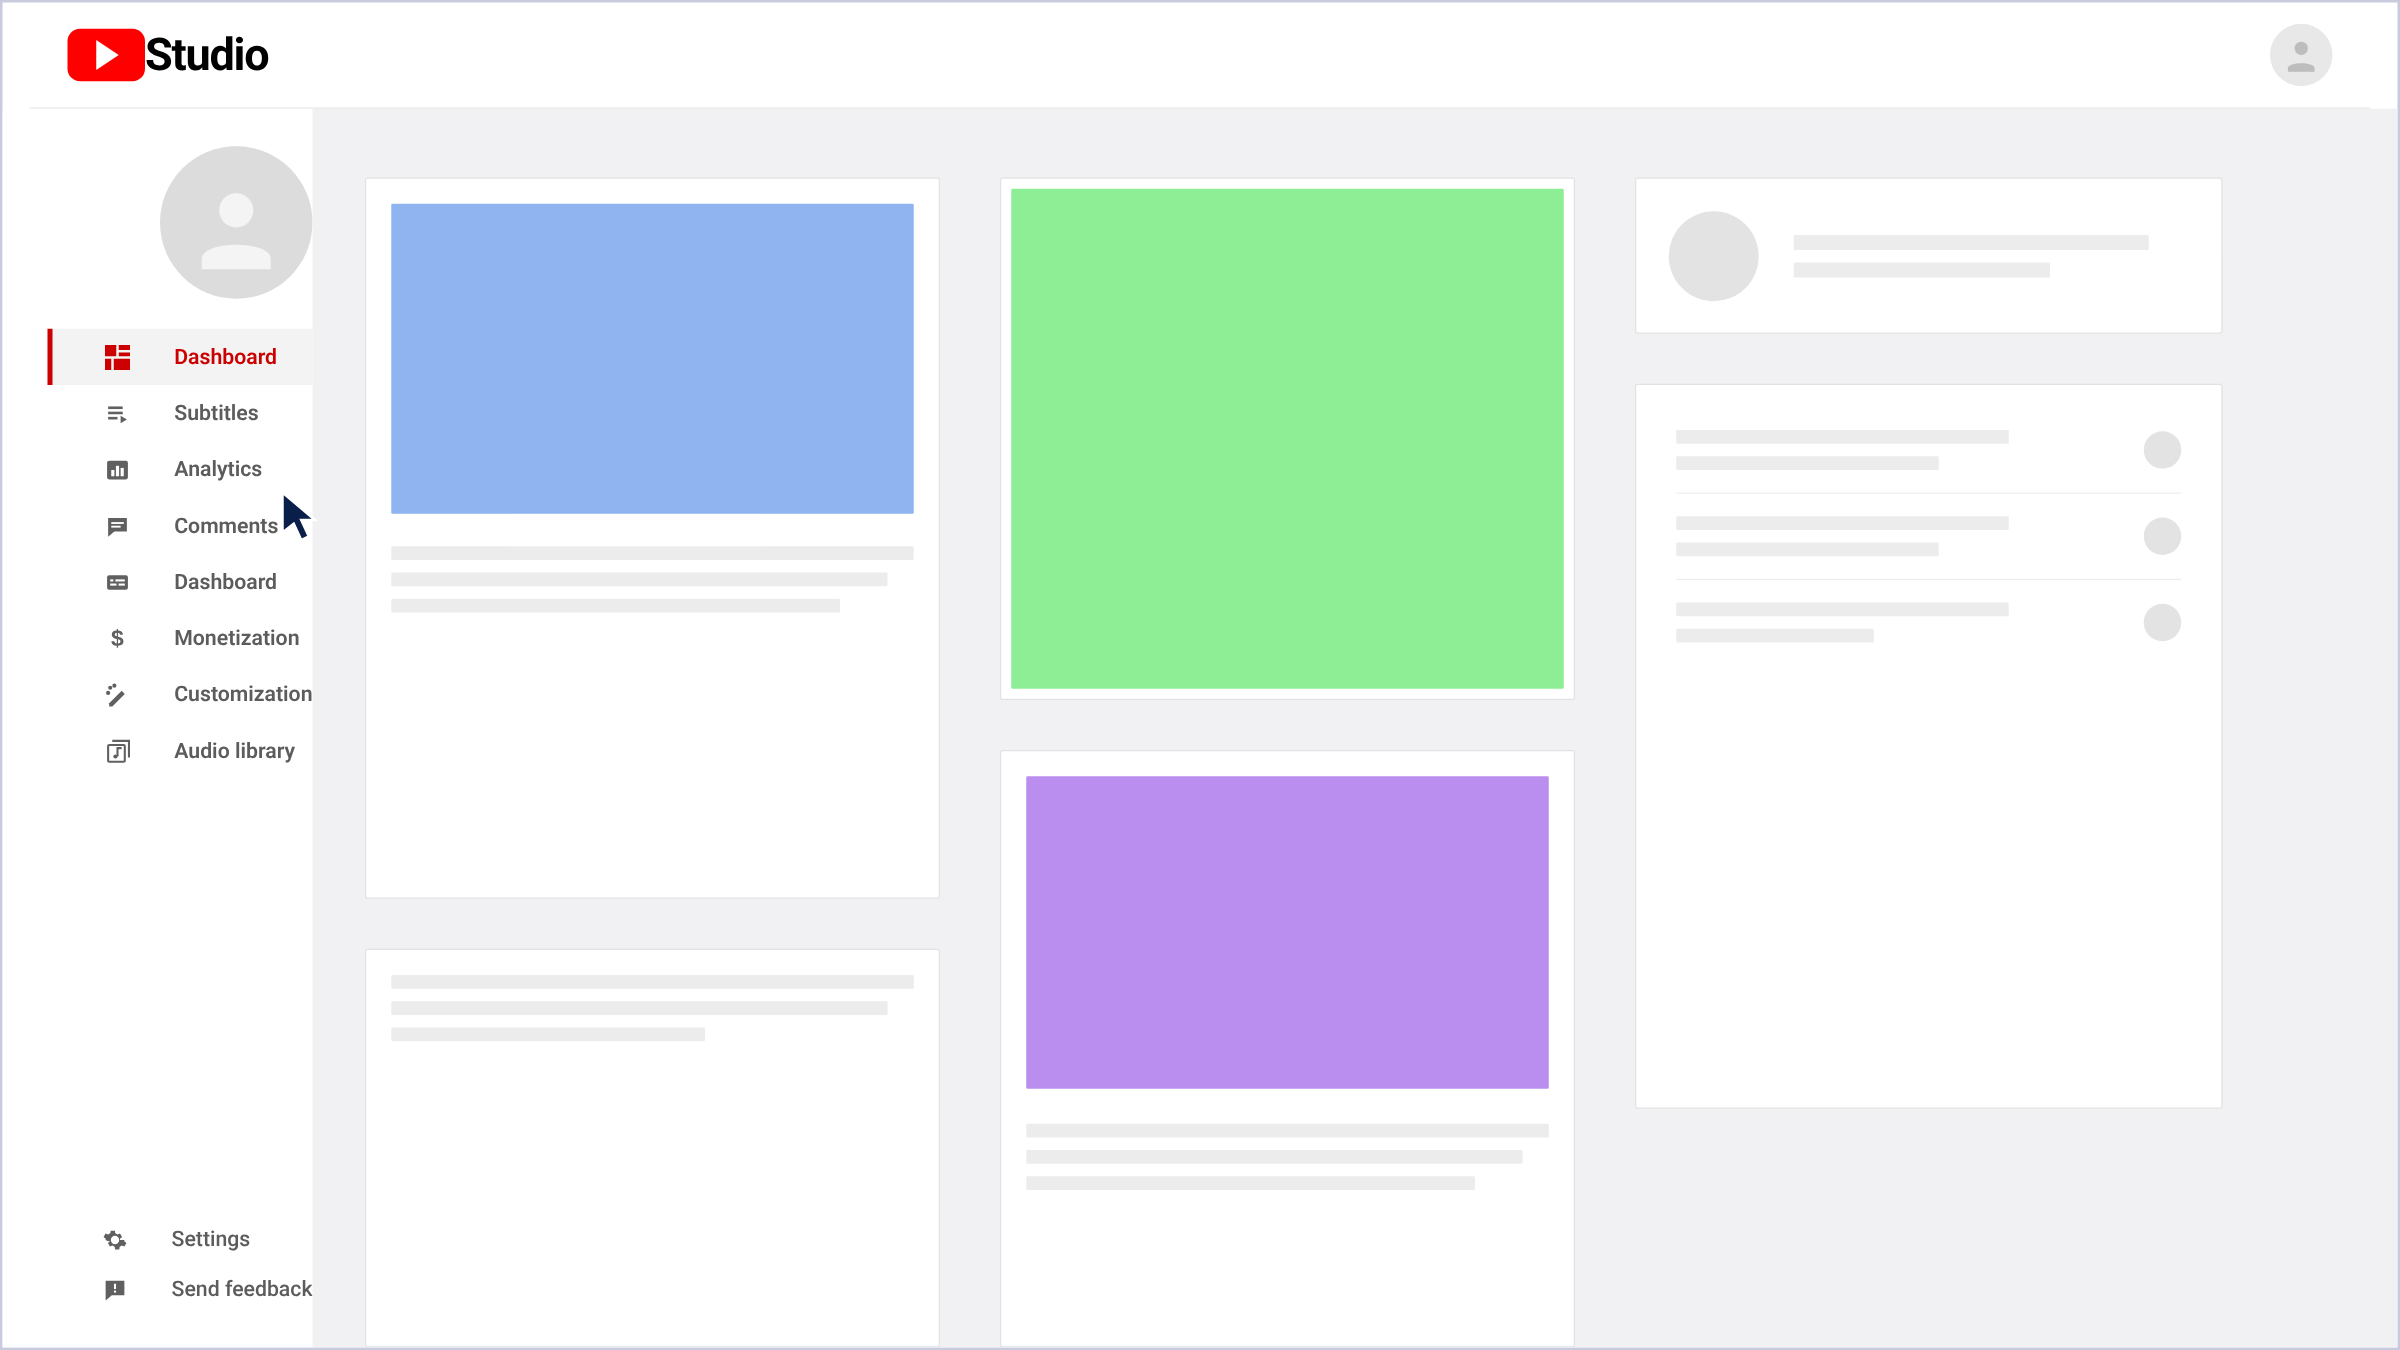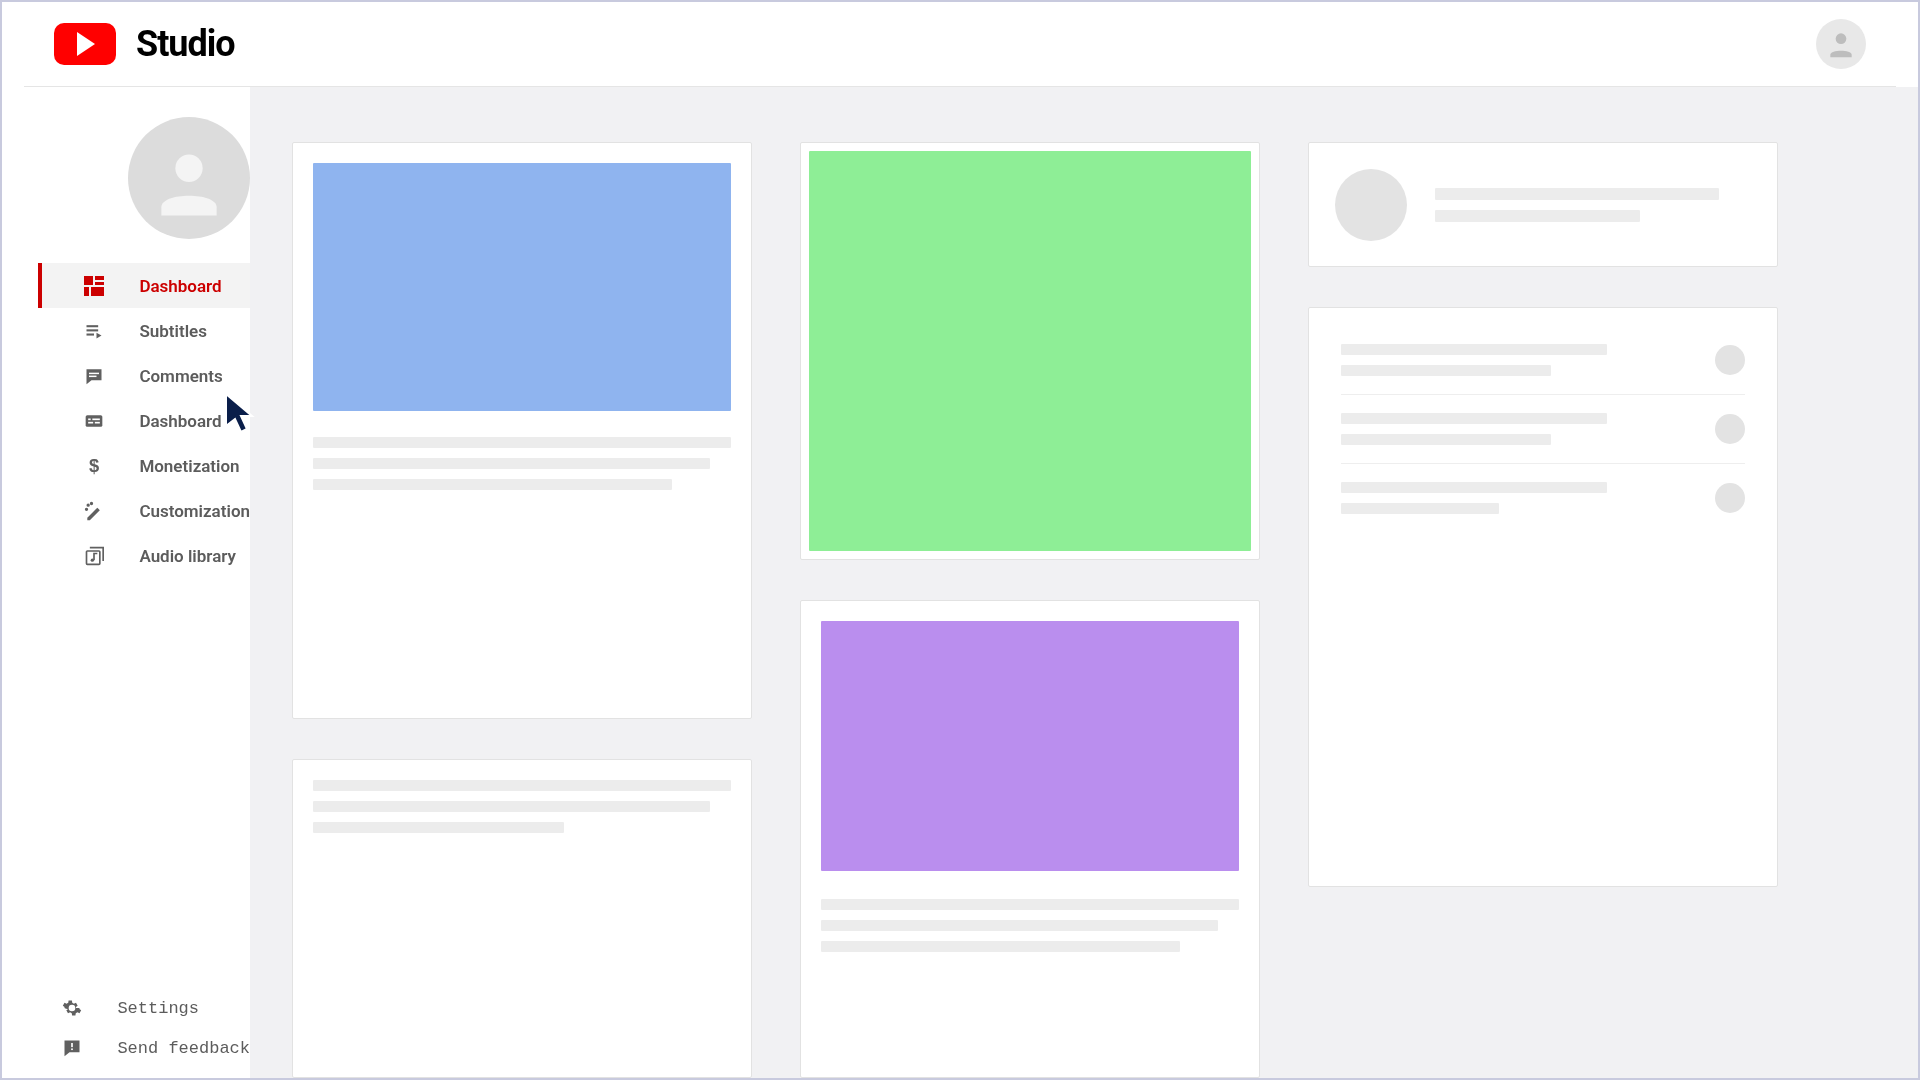--- a/index.html
+++ b/index.html
@@ -13,21 +13,21 @@
   position: relative;
 }
 .header {
   height: 85px;
   border-bottom: 1px solid #e5e5e5;
   display: flex;
   align-items: center;
   padding: 0 30px;
   margin: 0 22px;
 }
-.logo-wrap { display: flex; align-items: center; gap: 20px; }
+.logo-wrap { display: flex; align-items: center; gap: 0; }
 .logo-box {
   width: 62px; height: 42px; background:#ff0000; border-radius:10px;
   display:flex; align-items:center; justify-content:center;
 }
 .logo-text { font-size: 36px; font-weight: 700; letter-spacing: -1px; color:#000; }
 .header-avatar {
   margin-left:auto; width:50px; height:50px; border-radius:50%; background:#e8e8e8;
   display:flex; align-items:center; justify-content:center;
 }
 .layout { display:flex; height: calc(1080px - 85px - 4px); }
@@ -44,21 +44,21 @@
 .nav-item {
   display:flex; align-items:center; height:45px; padding-left:45px; gap:34px;
   cursor:pointer; font-size:17px; font-weight:600; color:#5c5c5c;
 }
 .nav-item.active {
   background:#f3f3f3; color:#cc0000; border-left:4px solid #cc0000; padding-left:41px;
 }
 .nav-item .ico { width:22px; height:22px; display:flex; align-items:center; justify-content:center; color:#606060; }
 .nav-item.active .ico { color:#cc0000; }
 .nav-spacer { flex:1; }
-.nav-bottom { padding-bottom: 10px; font-family: Liberation Mono, monospace; }
+.nav-bottom { padding-bottom: 26px; }
 .nav-bottom .nav-item { height:40px; font-weight:500; }
 
 .col { display:flex; flex-direction:column; gap:40px; }
 .col1 { width:460px; }
 .col2 { width:460px; }
 .col3 { width:470px; }
 
 .card { background:#fff; border:1px solid #e2e2e2; border-radius:2px; padding:20px; }
 .card.tall1 { height:580px; }
 .card.short1 { height:320px; }
@@ -139,20 +139,31 @@
       <div class="nav-item">
         <span class="ico">
           <svg width="20" height="20" viewBox="0 0 24 24" fill="currentColor">
               <rect x="3" y="5" width="14" height="2.5"></rect>
               <rect x="3" y="10" width="14" height="2.5"></rect>
               <rect x="3" y="15" width="9" height="2.5"></rect>
               <path d="M15 14l6 3.5-6 3.5z"></path>
             </svg>
         </span>
         <span>Subtitles</span>
+      </div>
+      <div class="nav-item">
+        <span class="ico">
+          <svg width="20" height="20" viewBox="0 0 24 24" fill="currentColor">
+              <rect x="2" y="3" width="20" height="18" rx="2" fill="currentColor"></rect>
+              <rect x="6" y="12" width="3" height="6" fill="#fff"></rect>
+              <rect x="10.5" y="8" width="3" height="10" fill="#fff"></rect>
+              <rect x="15" y="10" width="3" height="8" fill="#fff"></rect>
+            </svg>
+        </span>
+        <span>Analytics</span>
       </div>
       <div class="nav-item">
         <span class="ico">
           <svg width="20" height="20" viewBox="0 0 24 24" fill="currentColor">
               <path d="M3 4h18v13H9l-6 5z"></path>
               <rect x="6" y="8" width="12" height="1.8" fill="#fff"></rect>
               <rect x="6" y="11.5" width="9" height="1.8" fill="#fff"></rect>
             </svg>
         </span>
         <span>Comments</span>

